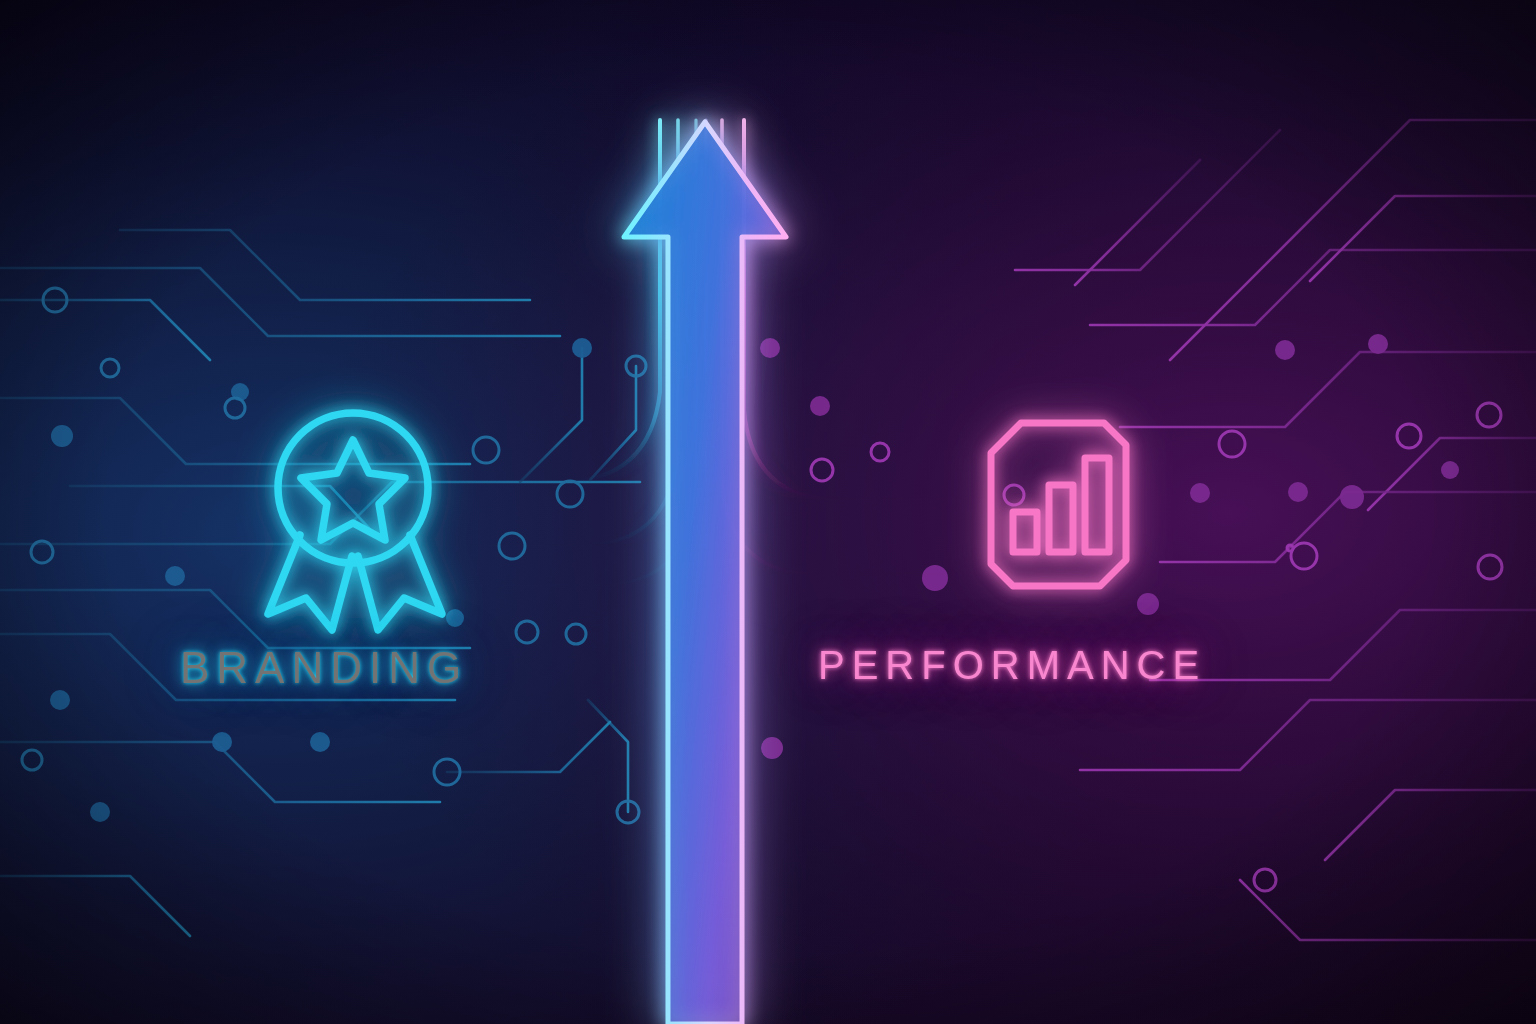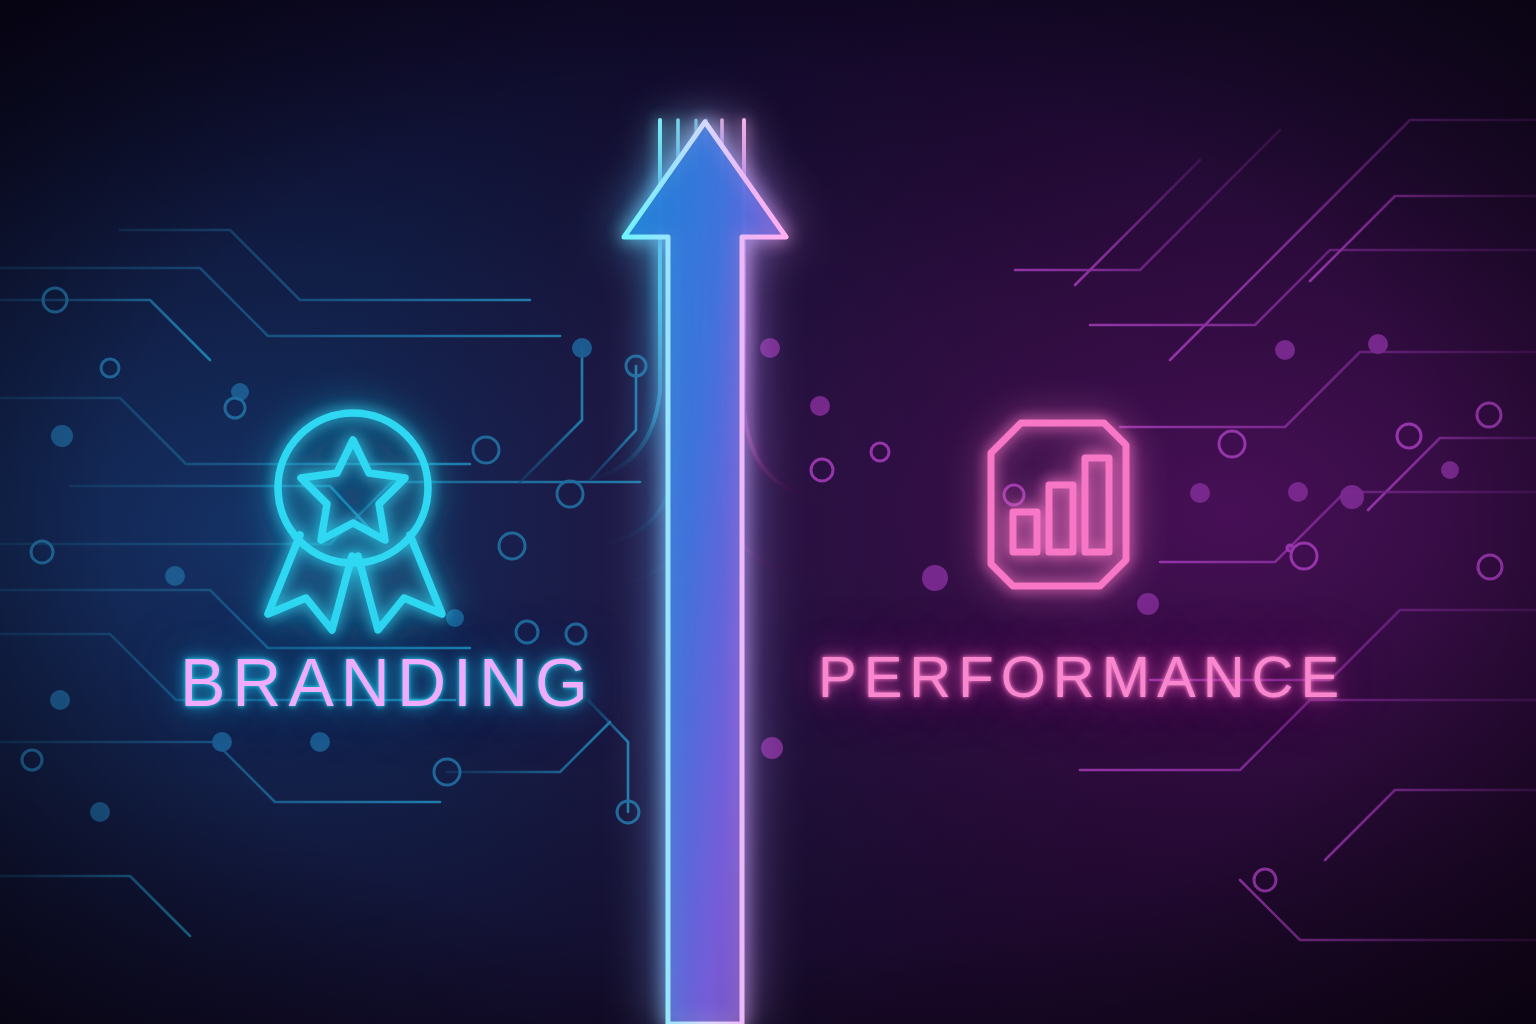--- a/index.html
+++ b/index.html
@@ -34,33 +34,33 @@
   }
   .label {
     position: absolute;
     font-weight: 400;
     white-space: nowrap;
     pointer-events: auto;
   }
   #label-branding {
     left: 180px;
     top: 643px;
-    font-size: 68px;
+    font-size: 44px;
     letter-spacing: 7px;
-    color: #f0abfc;
+    color: #737373;
     text-shadow:
       0 0 4px rgba(40,220,248,0.95),
       0 0 14px rgba(30,200,240,0.8),
       0 0 34px rgba(25,170,230,0.55),
       0 0 70px rgba(20,140,220,0.35);
   }
   #label-performance {
     left: 818px;
     top: 643px;
-    font-size: 58px;
+    font-size: 40px;
     letter-spacing: 7px;
     color: #f987cf;
     text-shadow:
       0 0 4px rgba(255,130,205,0.95),
       0 0 14px rgba(245,95,190,0.8),
       0 0 34px rgba(230,60,175,0.55),
       0 0 70px rgba(210,40,160,0.35);
   }
 </style>
 </head>

